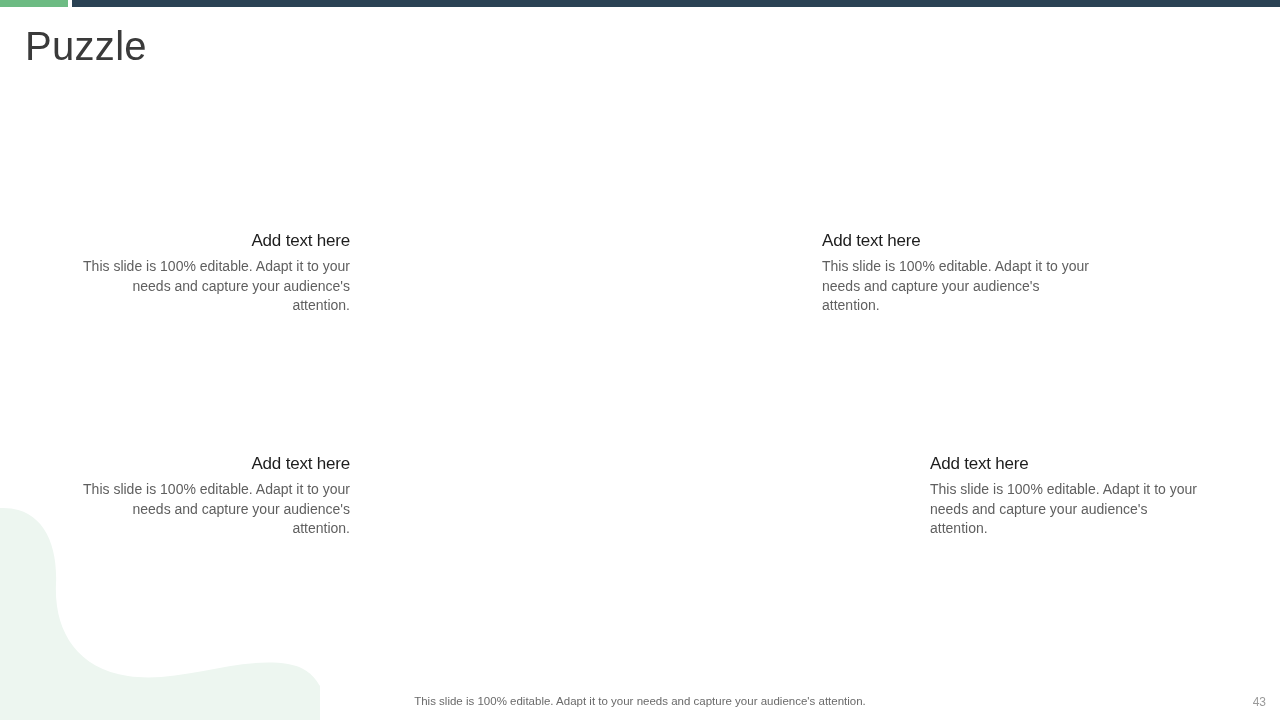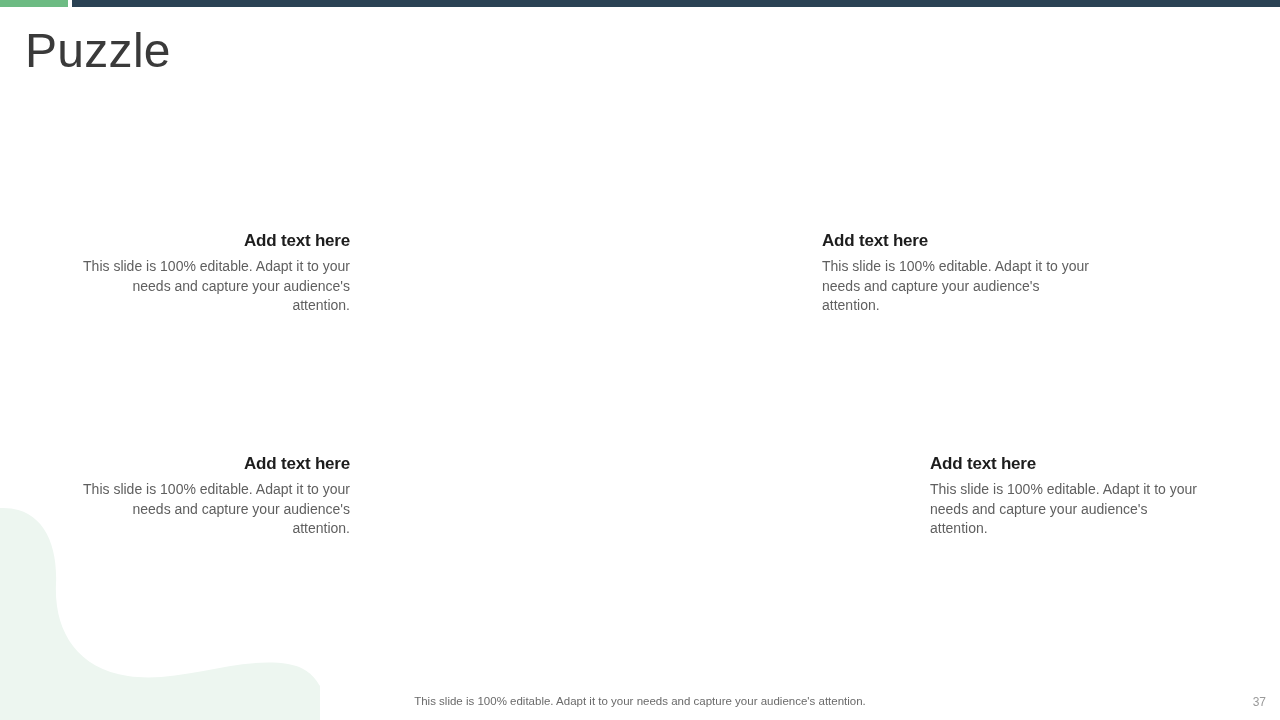--- a/index.html
+++ b/index.html
@@ -44,36 +44,36 @@
     width: 320px;
     height: 240px;
     pointer-events: none;
   }
 
   
   .page-title {
     position: absolute;
     left: 25px;
     top: 22px;
-    font-size: 48px;
+    font-size: 40px;
     font-weight: 300;
     color: #3a3a3a;
     letter-spacing: 0.3px;
     line-height: 1.2;
   }
 
   
   .txt-block {
     position: absolute;
     width: 272px;
   }
   .txt-block h3 {
     margin: 0 0 6px 0;
     font-size: 17px;
-    font-weight: bold;
+    font-weight: normal;
     color: #1d1d1d;
     letter-spacing: -0.2px;
   }
   .txt-block p {
     margin: 0;
     font-size: 14px;
     line-height: 19.5px;
     color: #5f5f5f;
   }
   .txt-right-align { text-align: right; }
@@ -156,15 +156,15 @@
     <p>This slide is 100% editable. Adapt it to your needs and capture your audience's attention.</p>
   </div>
 
   <div class="txt-block txt-left-align" id="tb4">
     <h3>Add text here</h3>
     <p>This slide is 100% editable. Adapt it to your needs and capture your audience's attention.</p>
   </div>
 
 
   <div class="footer-note">This slide is 100% editable. Adapt it to your needs and capture your audience's attention.</div>
-  <div class="page-num">37</div>
+  <div class="page-num">43</div>
 
 </div>
 
 </body></html>

